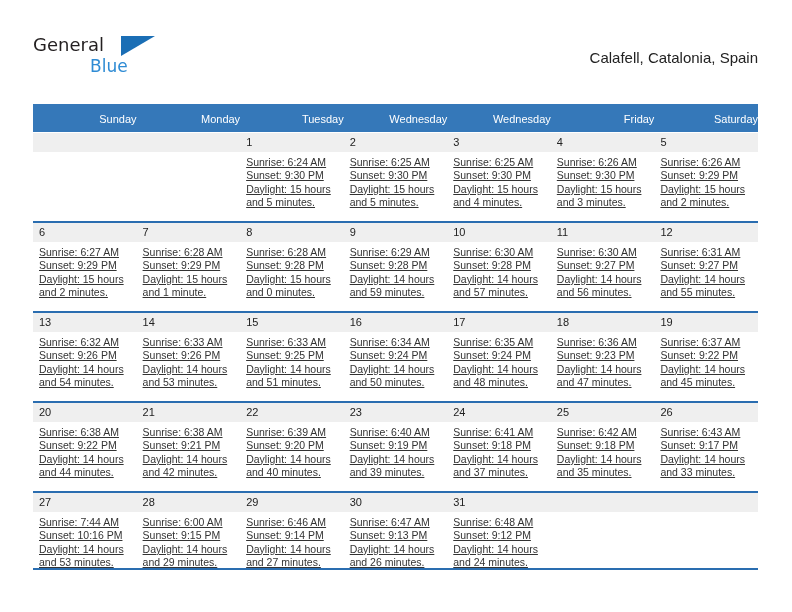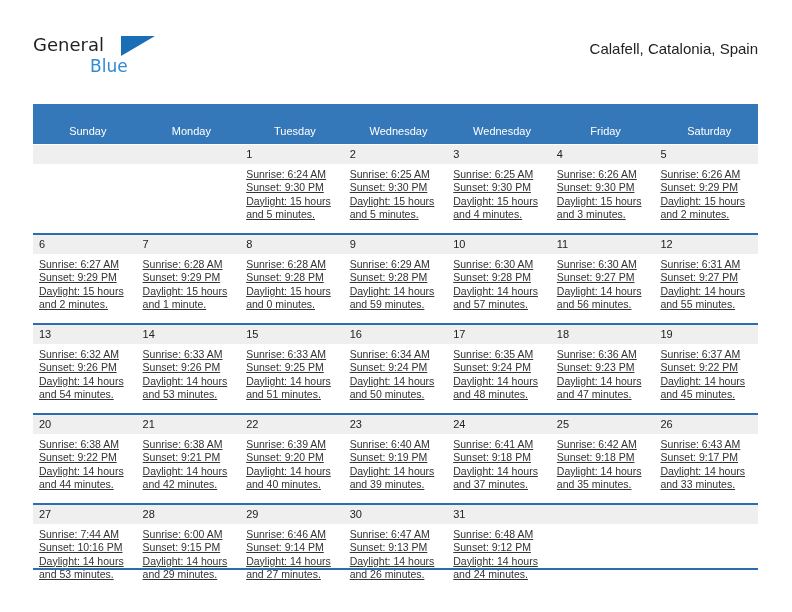--- a/index.html
+++ b/index.html
@@ -74,21 +74,21 @@
     text-align: right;
   }
   .cal-title {
     font-size: 26px;
     line-height: 32px;
     color: #222222;
     font-weight: 400;
     white-space: nowrap;
   }
   .cal-subtitle {
-    margin-top: 11px;
+    margin-top: 20px;
     font-size: 15px;
     line-height: 19px;
     color: #222222;
     font-weight: 400;
     white-space: nowrap;
   }
 
   
   .calendar {
     position: absolute;
@@ -98,22 +98,22 @@
     border-collapse: collapse;
     table-layout: fixed;
   }
   .calendar col { width: 103.57px; }
 
   .dow-row th {
     background: #3578b9;
     color: #ffffff;
     font-size: 11px;
     font-weight: normal;
-    text-align: center;
-    padding: 20px 0 5px 6px;
+    text-align: right;
+    padding: 8px 0 5px 6px;
     height: 15px;
     line-height: 15px;
     border: none;
   }
 
   .week-row td {
     vertical-align: top;
     padding: 0;
     border: none;
     border-top: 2px solid #2a6db0;

